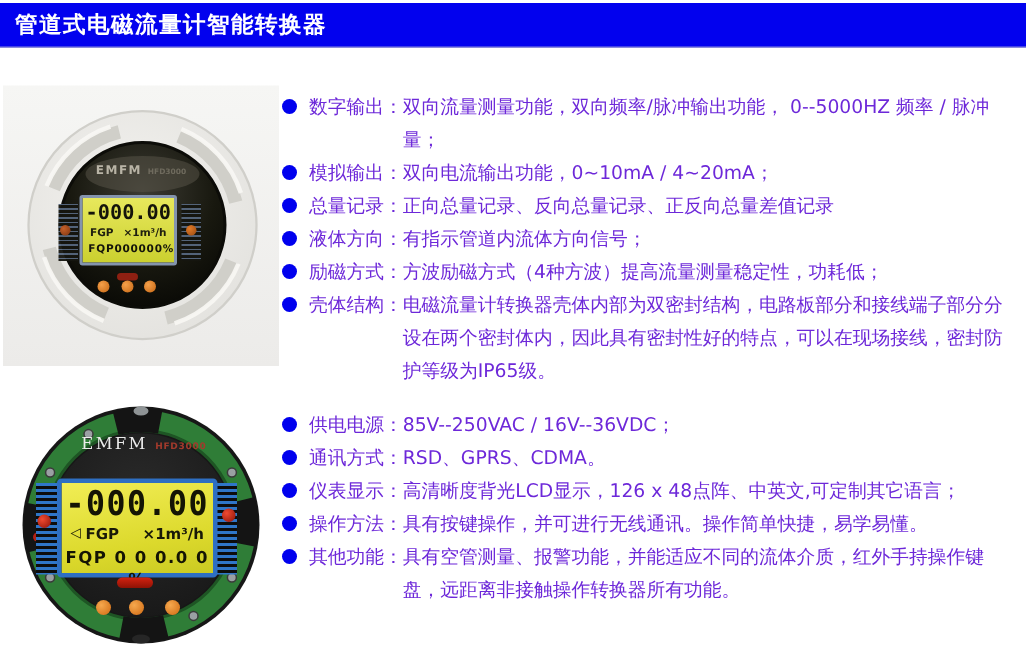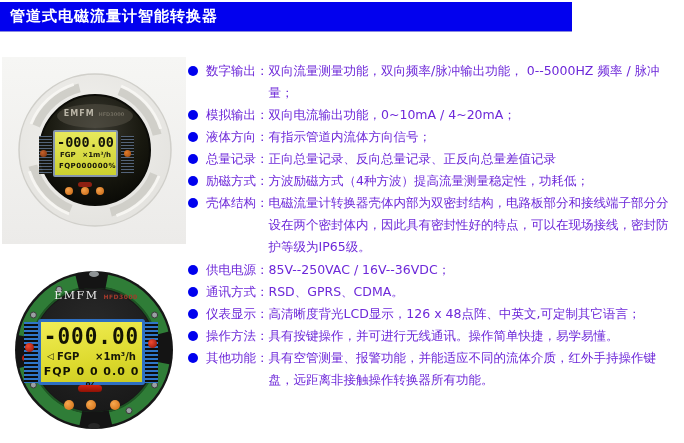--- a/index.html
+++ b/index.html
@@ -2,35 +2,35 @@
 <html><head>
 <meta charset="utf-8">
 <style>
   html,body{margin:0;padding:0;}
   body{
     width:684px;height:443px;overflow:hidden;position:relative;
     background:#ffffff;font-family:"DejaVu Sans",sans-serif;
   }
   
   .header-bar{
-    position:absolute;left:0;top:2px;width:572px;height:30px;
+    position:absolute;left:0;top:2px;width:684px;height:30px;
     background:#0201ee;border-bottom:1px solid #8a8ade;
     box-sizing:border-box;color:#ffffff;
     font-size:15px;font-weight:bold;line-height:29px;padding-left:10px;
     letter-spacing:1px;
   }
   
   .specs{position:absolute;left:188px;top:60px;width:492px;}
   .spec-item{display:flex;font-size:12.5px;line-height:22px;color:#6d28d9;}
   .spec-item .bullet{
     flex:none;width:10px;height:10px;border-radius:50%;
     background:#0000ee;margin:6px 8px 0 0;
   }
   .spec-text{flex:1;padding-left:5em;text-indent:-5em;}
-  .gap-top{margin-top:1px;}
+  .gap-top{margin-top:14px;}
   
   .photo{position:absolute;}
   .photo .overlay{position:absolute;}
   .stripes{position:absolute;}
   .lcd{position:absolute;box-sizing:border-box;}
   .dot,.btn,.led{position:absolute;border-radius:50%;}
   
   .photo1{left:2px;top:57px;width:184px;height:187px;
     background:linear-gradient(180deg,#f6f6f4,#ecebe9);}
   .brand1{left:0;right:0;top:52px;text-align:center;color:#b9b4a6;
@@ -189,28 +189,28 @@
   <div class="spec-item">
     <span class="bullet"></span>
     <span class="spec-text">数字输出：双向流量测量功能，双向频率/脉冲输出功能， 0--5000HZ 频率 / 脉冲量；</span>
   </div>
   <div class="spec-item">
     <span class="bullet"></span>
     <span class="spec-text">模拟输出：双向电流输出功能，0~10mA / 4~20mA；</span>
   </div>
   <div class="spec-item">
     <span class="bullet"></span>
+    <span class="spec-text">总量记录：正向总量记录、反向总量记录、正反向总量差值记录</span>
+  </div>
+  <div class="spec-item">
+    <span class="bullet"></span>
     <span class="spec-text">液体方向：有指示管道内流体方向信号；</span>
   </div>
   <div class="spec-item">
     <span class="bullet"></span>
-    <span class="spec-text">总量记录：正向总量记录、反向总量记录、正反向总量差值记录</span>
-  </div>
-  <div class="spec-item">
-    <span class="bullet"></span>
     <span class="spec-text">励磁方式：方波励磁方式（4种方波）提高流量测量稳定性，功耗低；</span>
   </div>
   <div class="spec-item">
     <span class="bullet"></span>
     <span class="spec-text">壳体结构：电磁流量计转换器壳体内部为双密封结构，电路板部分和接线端子部分分设在两个密封体内，因此具有密封性好的特点，可以在现场接线，密封防护等级为IP65级。</span>
   </div>
   <div class="spec-item gap-top">
     <span class="bullet"></span>
     <span class="spec-text">供电电源：85V--250VAC / 16V--36VDC；</span>
   </div>

